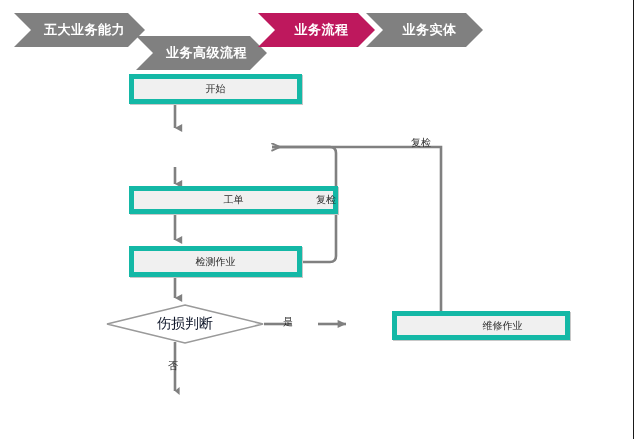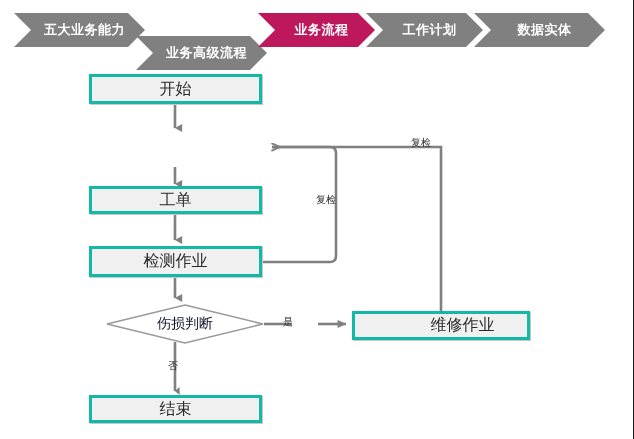--- a/index.html
+++ b/index.html
@@ -52,29 +52,30 @@
     text-align: right;
   }
   .crumb.active {
     background: #be185d;
   }
 
   
   .node {
     position: absolute;
     background: #f0f0f0;
-    border: 3px solid #14b8a6;
+    border: 5px solid #14b8a6;
     box-shadow: 1px 1px 0 0 #c8c8c8;
     display: flex;
     align-items: center;
     justify-content: center;
     color: #2b2b2b;
-    font-size: 16px;
+    font-size: 10px;
     box-sizing: border-box;
     white-space: nowrap;
+    margin-left: 40px;
   }
 
   .diamond-wrap {
     position: absolute;
   }
   .diamond-wrap svg { display: block; }
   .diamond-label {
     position: absolute;
     left: 0; top: 0;
     width: 100%; height: 100%;
@@ -112,24 +113,21 @@
     <div class="crumb first" style="left:14px;  width:131px;">
       <span>五大业务能力</span>
     </div>
     <div class="crumb" style="left:136px; width:131px;margin-top:23px;">
       <span>业务高级流程</span>
     </div>
     <div class="crumb active" style="left:258px; width:117px;">
       <span>业务流程</span>
     </div>
     <div class="crumb" style="left:366px; width:117px;">
-      <span>工作计划</span>
-    </div>
-    <div class="crumb" style="left:474px; width:131px;">
-      <span>数据实体</span>
+      <span>业务实体</span>
     </div>
   </div>
 
   <svg id="wires" viewBox="0 0 634 439" xmlns="http://www.w3.org/2000/svg">
     <defs>
       <marker id="arrowDown" markerWidth="9" markerHeight="9" refX="4.5" refY="7.6" orient="auto" markerUnits="userSpaceOnUse">
         <path d="M0.6,0.4 L4.5,7.8 L8.4,0.4 Z" fill="#808080"></path>
       </marker>
       <marker id="arrowDownSmall" markerWidth="9" markerHeight="6" refX="4.5" refY="5.0" orient="auto" markerUnits="userSpaceOnUse">
         <path d="M0.6,0.4 L4.5,5.2 L8.4,0.4 Z" fill="#808080"></path>
@@ -163,42 +161,39 @@
     <path d="M262,262 L330,262 Q336,262 336,256 L336,153 Q336,147 330,147 L272,147" stroke="#808080" stroke-width="2.6" fill="none"></path>
 
     <path d="M441,311 L441,147 L272,147" stroke="#808080" stroke-width="2.6" fill="none" marker-end="url(#arrowLeft)"></path>
   </svg>
 
   <div class="node" style="left:89px;  top:74px;  width:173px; height:30px;">
     <span>开始</span>
   </div>
 
 
-  <div class="node" style="left:89px;  top:186px; width:173px; height:28px;">
+  <div class="node" style="left:89px;  top:186px; width:209px; height:28px;">
     <span>工单</span>
   </div>
 
   <div class="node" style="left:89px;  top:246px; width:173px; height:31px;">
     <span>检测作业</span>
   </div>
 
   <div class="diamond-wrap" style="left:106px; top:304px; width:158px; height:40px;">
     <svg width="158" height="40" viewBox="0 0 158 40" xmlns="http://www.w3.org/2000/svg">
       <polygon points="79,1 157,20 79,39 1,20" fill="#ffffff" stroke="#9a9a9a" stroke-width="1.6"></polygon>
     </svg>
     <div class="diamond-label">伤损判断</div>
   </div>
 
   <div class="node" style="left:352px; top:311px; width:178px; height:29px;padding-left:43px;">
     <span>维修作业</span>
   </div>
 
-  <div class="node" style="left:89px;  top:395px; width:173px; height:28px;">
-    <span>结束</span>
-  </div>
 
   <div class="edge-label" style="left:316px; top:193px;">复检</div>
 
   <div class="edge-label" style="left:411px; top:136px;">复检</div>
 
   <div class="edge-label" style="left:283px; top:315px;">是</div>
 
   <div class="edge-label" style="left:168px; top:359px;">否</div>
 
 </div>

